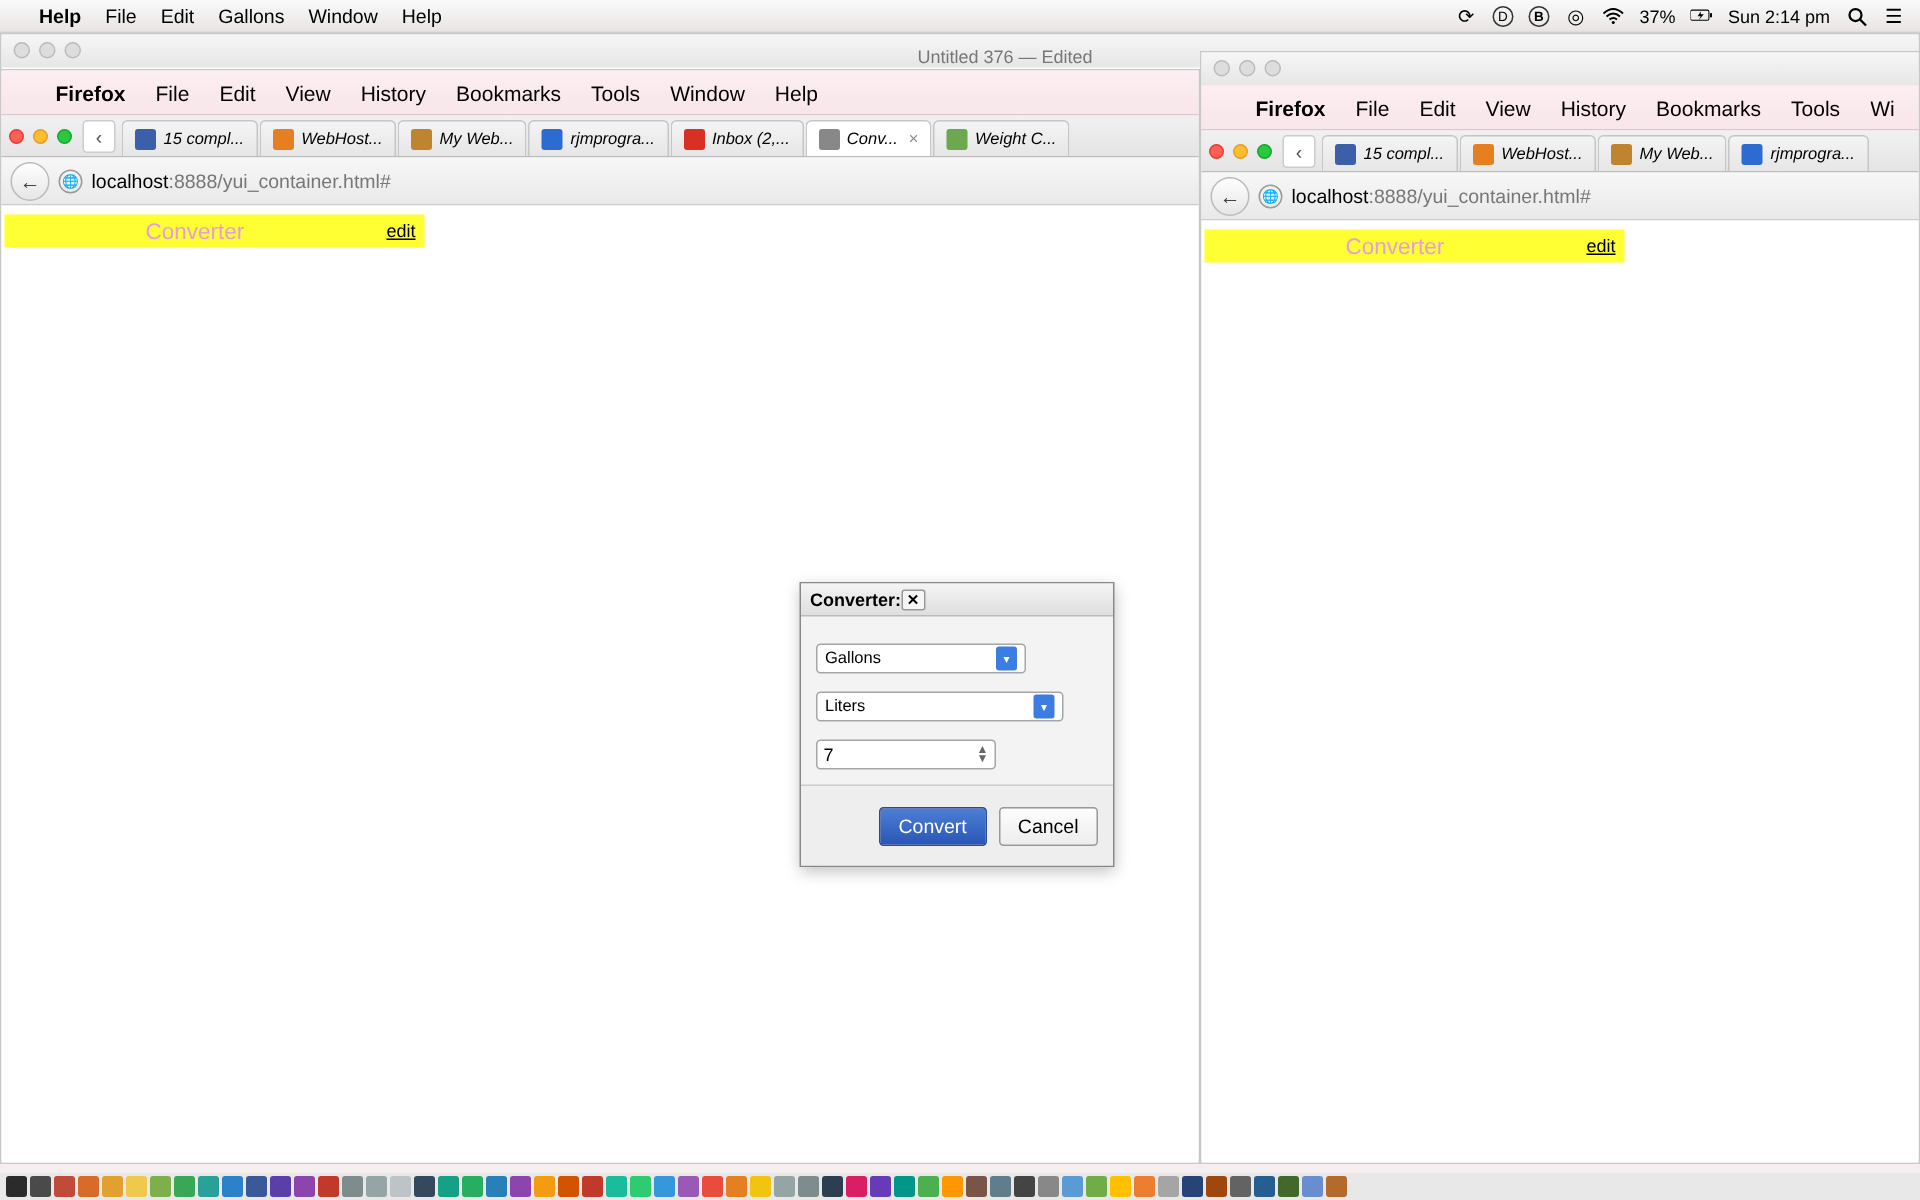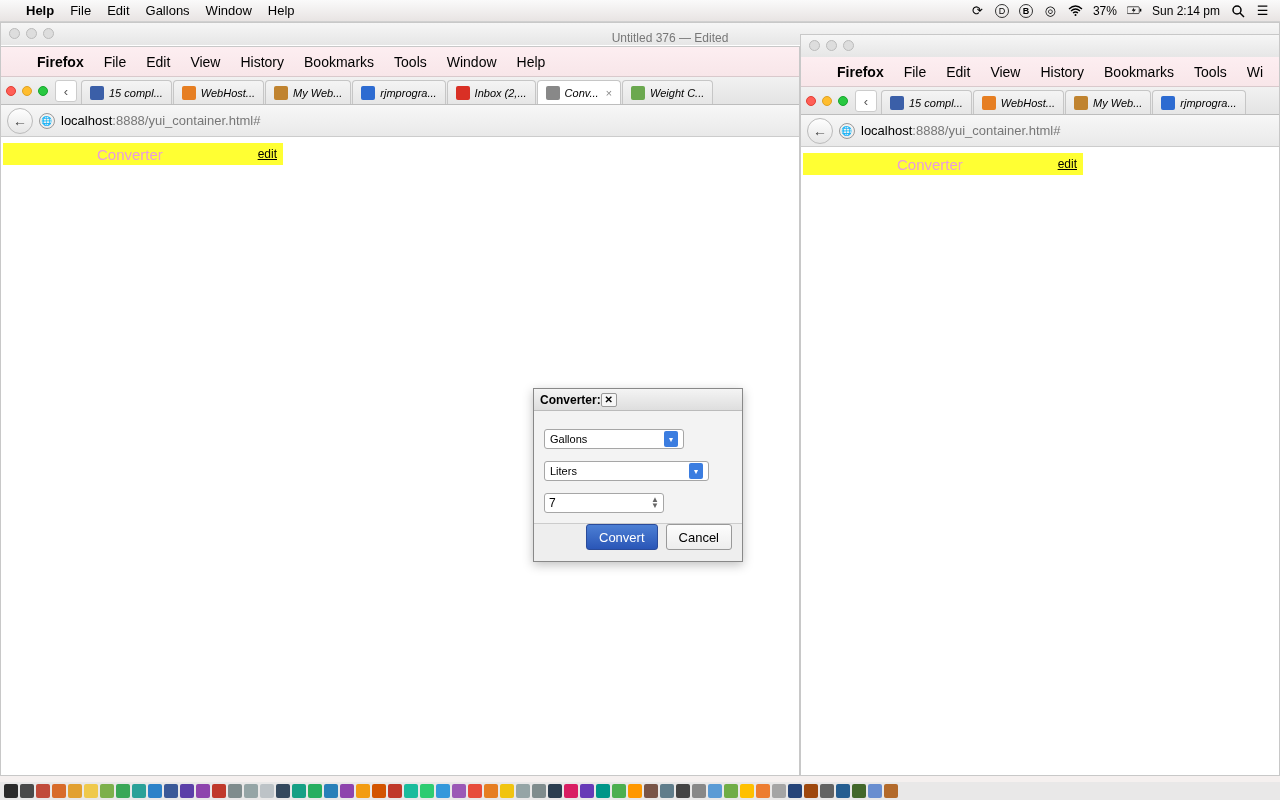--- a/index.html
+++ b/index.html
@@ -58,21 +58,21 @@
 
 .dlg { position:absolute; width:210px; background:#f3f3f3; border:1px solid #888; box-shadow:0 3px 10px rgba(0,0,0,.25); }
 .dlg-h { height:22px; background:linear-gradient(#f4f4f4,#dedede); border-bottom:1px solid #bbb; display:flex; align-items:center; padding:0 6px; font-size:12px; font-weight:bold; justify-content:flex-start;}
 .dlg-h .xb{width:16px;height:14px;border:1px solid #999;border-radius:2px;background:#f6f6f6;font-size:10px;display:flex;align-items:center;justify-content:center;}
 .dlg-body{padding:18px 10px 10px 10px;}
 .sel{width:140px;height:20px;border:1px solid #a6a6a6;border-radius:3px;background:#fff;font-size:11px;padding:0 5px;display:flex;align-items:center;justify-content:space-between;margin-bottom:12px;}
 .sel.s2{width:165px;}
 .sel .ar{width:14px;height:16px;background:#3b7de0;border-radius:2px;color:#fff;font-size:8px;display:flex;align-items:center;justify-content:center;}
 .numin{width:120px;height:20px;border:1px solid #a6a6a6;border-radius:3px;background:#fff;font-size:12px;padding:0 4px;display:flex;align-items:center;justify-content:space-between;}
 .numin .spin{font-size:8px;color:#666;line-height:6px;}
-.dlg-ft{height:38px;border-top:1px solid #ccc;background:#eee;display:flex;align-items:flex-start;justify-content:flex-end;gap:8px;padding:0 10px;}
+.dlg-ft{height:54px;border-top:1px solid #ccc;background:#eee;display:flex;align-items:center;justify-content:flex-end;gap:8px;padding:0 10px;}
 .btn{height:26px;border:1px solid #999;border-radius:3px;padding:0 12px;font-size:13px;background:linear-gradient(#fdfdfd,#ededed);display:flex;align-items:center;}
 .btn.primary{background:linear-gradient(#4c7fd4,#2a56b7);color:#fff;border-color:#2a4b9a;}
 
 
 .dock{position:absolute;bottom:0;left:0;right:0;height:18px;background:rgba(230,230,230,.85);display:flex;align-items:center;gap:2px;padding:0 4px;overflow:hidden;}
 .dicon{width:14px;height:14px;border-radius:2px;flex-shrink:0;}
 </style>
 </head>
 <body>
 

